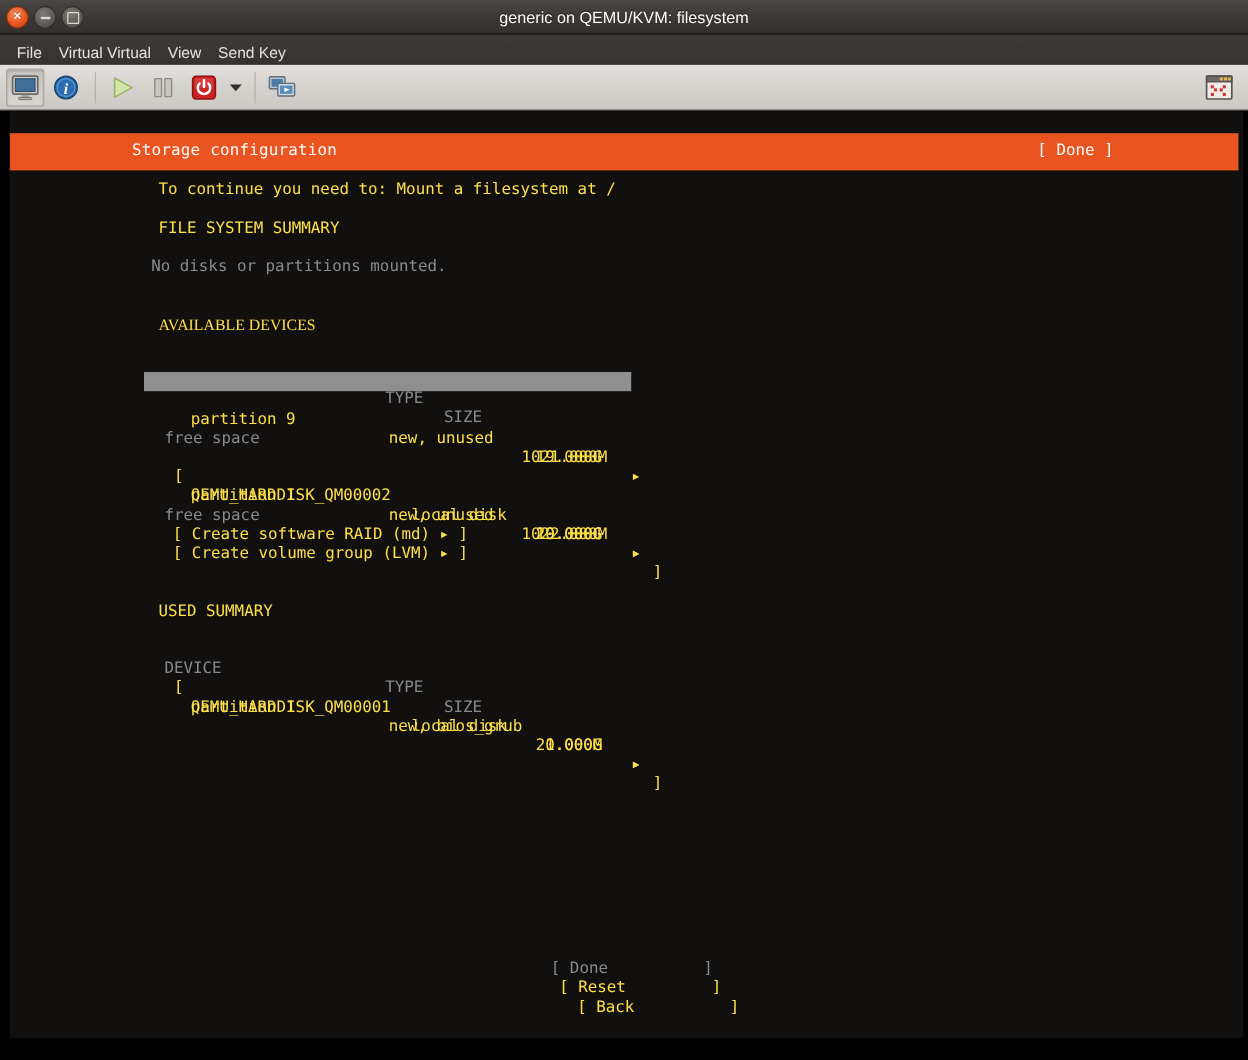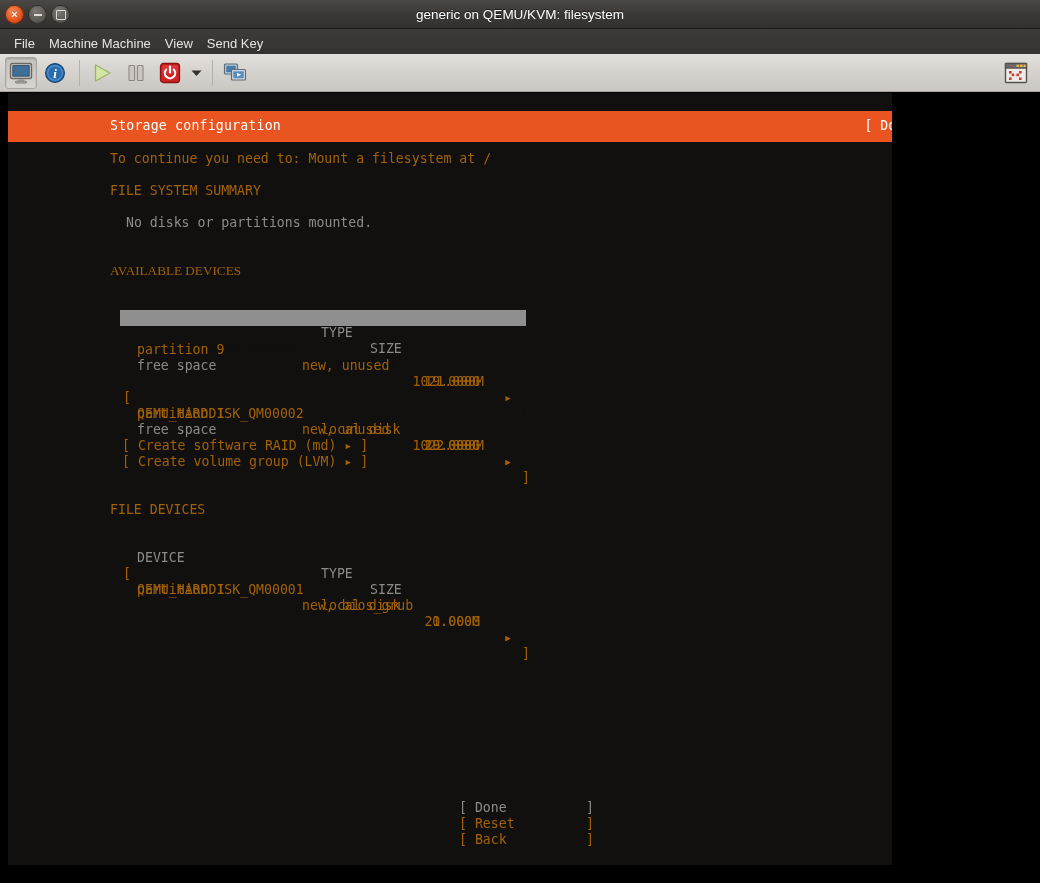--- a/index.html
+++ b/index.html
@@ -140,21 +140,21 @@
     display: flex; align-items: center; justify-content: center;
     margin-right: 2px;
   }
   .tb-spacer { flex: 1; }
   .tb-right { margin-right: 8px; }
 
   
   .terminal {
     position: absolute;
     left: 8px; top: 93px;
-    width: 884px;
+    width: 1028px;
     height: 772px;
     background: #120f0f;
     overflow: hidden;
     font-family: "DejaVu Sans Mono", "Liberation Mono", monospace;
     font-size: 13.2px;
     line-height: 16px;
     color: #ffffff;
   }
 
   .sc-header {
@@ -177,21 +177,21 @@
     font-size: 13.2px;
   }
 
   .t-line {
     position: absolute;
     white-space: pre;
     font-family: "DejaVu Sans Mono", "Liberation Mono", monospace;
     font-size: 13.2px;
   }
   .dim { color: #8b8b8b; }
-  .bright { color: #a16207; }
+  .bright { color: #fde047; margin-left: 22px; }
 
   .row-highlight {
     position: absolute;
     background: #8f8f8f;
     color: #120f0f;
   }
 
   .btn-cell {
     position: absolute;
     white-space: pre;
@@ -222,21 +222,21 @@
       </div>
       <div class="win-btn max">
         <span class="gl"></span>
       </div>
     </div>
     <div class="title-text">generic on QEMU/KVM: filesystem</div>
   </div>
 
   <div class="menubar">
     <div class="menu-item">File</div>
-    <div class="menu-item">Machine Machine</div>
+    <div class="menu-item">Virtual Virtual</div>
     <div class="menu-item">View</div>
     <div class="menu-item">Send Key</div>
   </div>
 
   <div class="toolbar">
 
     <div class="tb-btn pressed">
       <svg width="24" height="22" viewBox="0 0 24 22">
         <rect x="1.5" y="1.5" width="21" height="15" rx="1.5" fill="#cfcbc7" stroke="#6c6864" stroke-width="1.4"></rect>
         <rect x="3.8" y="3.6" width="16.4" height="10.6" fill="#3f6f99" stroke="#27455e" stroke-width="0.8"></rect>
@@ -374,21 +374,21 @@
     </div>
 
     <div class="dev-row" style="left:114px; top:313px; width:406px;">
       <span class="c-name dim">free space</span>
       <span class="c-size bright" style="left:252px;">1022.000M</span>
     </div>
 
     <div class="t-line bright" style="left:114px; top:361px;">[ Create volume group (LVM) ▸ ]</div>
     <div class="t-line bright" style="left:114px; top:345px;">[ Create software RAID (md) ▸ ]</div>
 
-    <div class="t-line bright" style="left:102px; top:409px;">FILE DEVICES</div>
+    <div class="t-line bright" style="left:102px; top:409px;">USED SUMMARY</div>
 
     <div class="dev-row" style="left:114px; top:441px; width:410px;">
       <span class="c-name dim">DEVICE</span>
       <span class="c-type dim">TYPE</span>
       <span class="c-size dim" style="text-align:left;">SIZE</span>
     </div>
 
     <div class="dev-row" style="left:114px; top:457px; width:406px;">
       <span class="c-brk-l bright" style="left:1px;">[</span>
       <span class="c-name bright">QEMU_HARDDISK_QM00001</span>
@@ -399,17 +399,17 @@
     </div>
 
     <div class="dev-row" style="left:114px; top:473px; width:406px;">
       <span class="c-name bright">partition 1</span>
       <span class="c-type bright" style="left:180px;">new, bios_grub</span>
       <span class="c-size bright">1.000M</span>
       <span class="c-arrow bright">▸</span>
     </div>
 
     <div class="btn-cell dim" style="left:451px; top:707px;">[ Done          ]</div>
-    <div class="btn-cell bright" style="left:451px; top:723px;">[ Reset         ]</div>
+    <div class="btn-cell bright" style="left:436px; top:723px;">[ Reset         ]</div>
     <div class="btn-cell bright" style="left:451px; top:739px;">[ Back          ]</div>
 
   </div>
 </div>
 
 </body></html>

